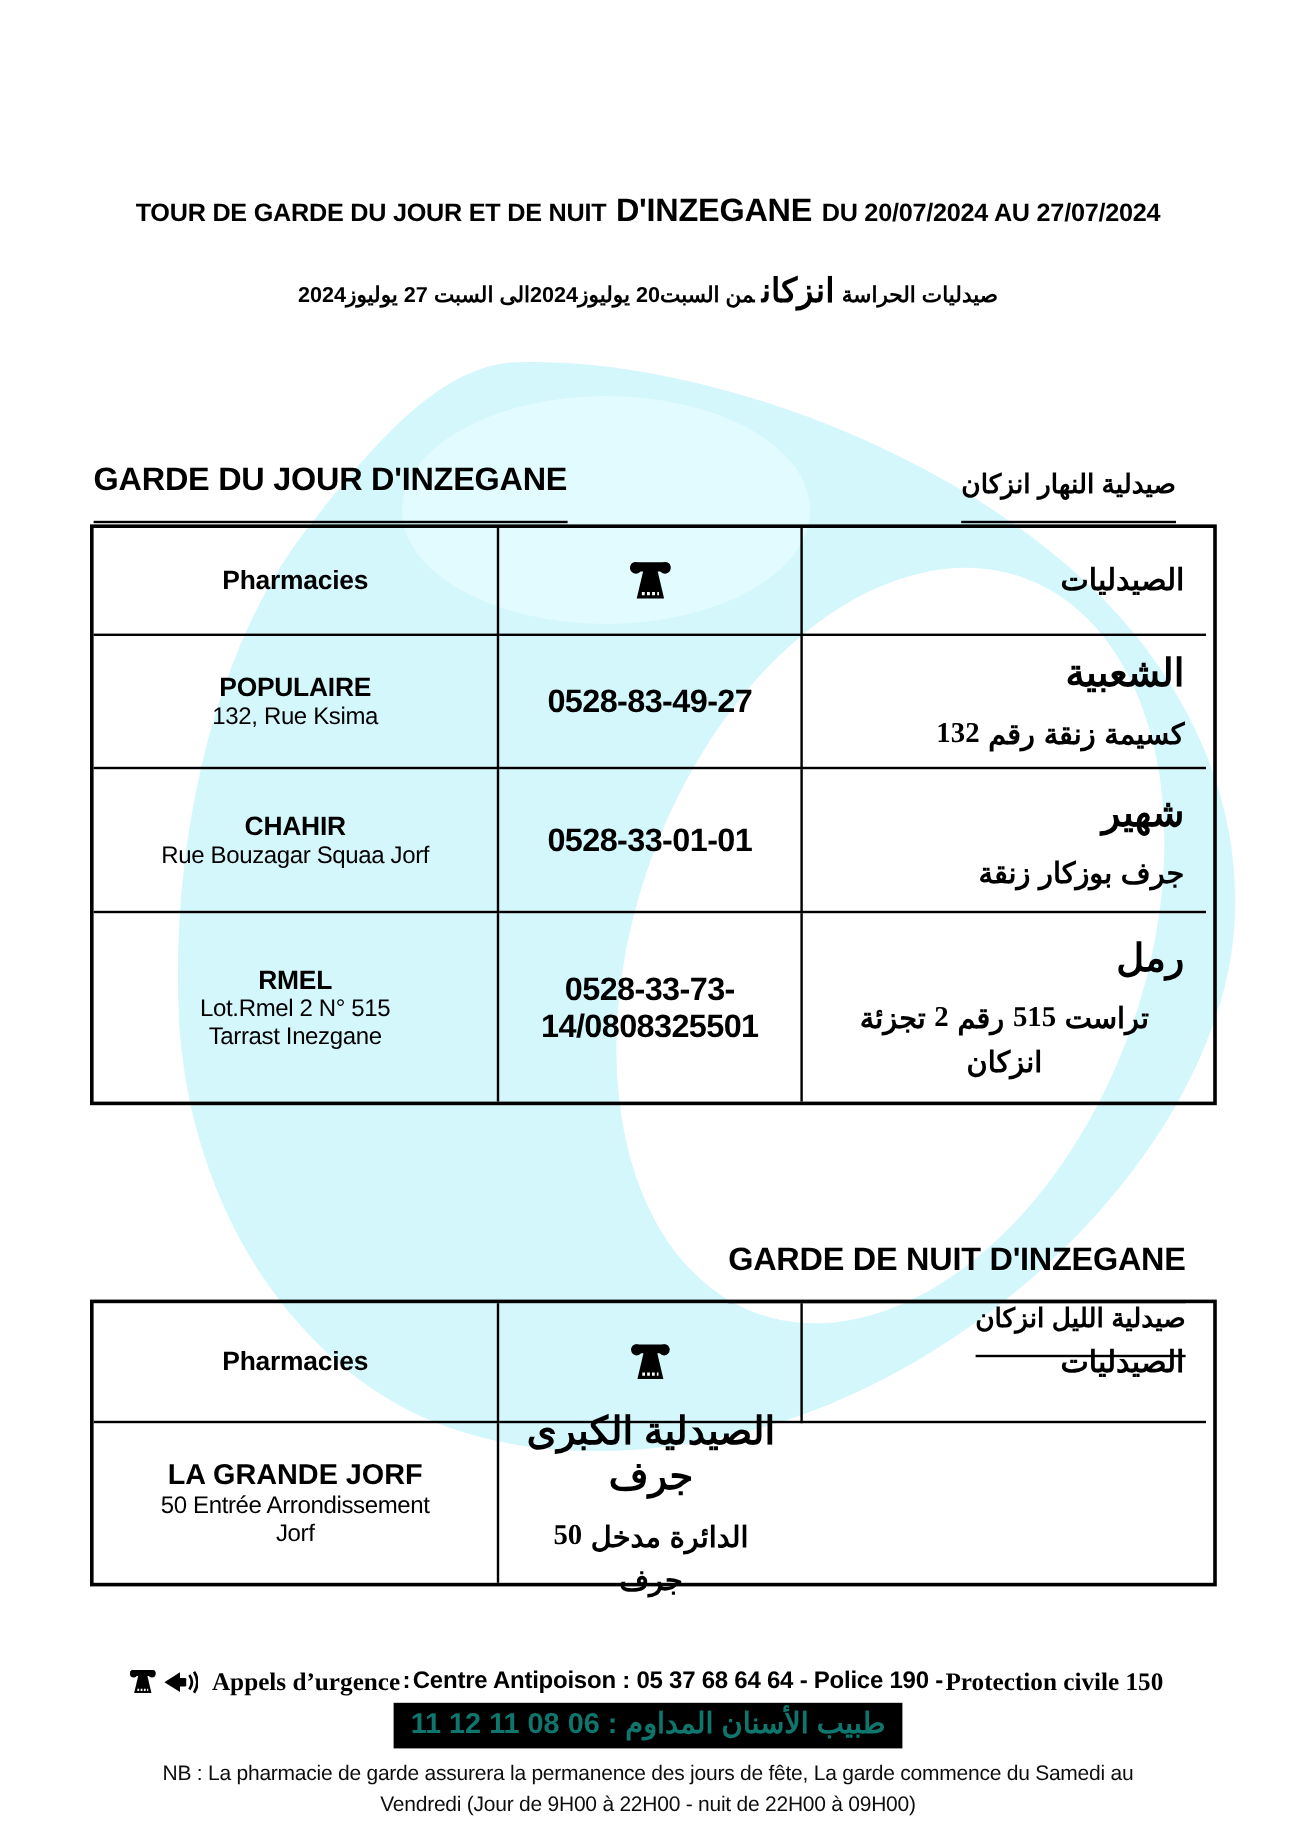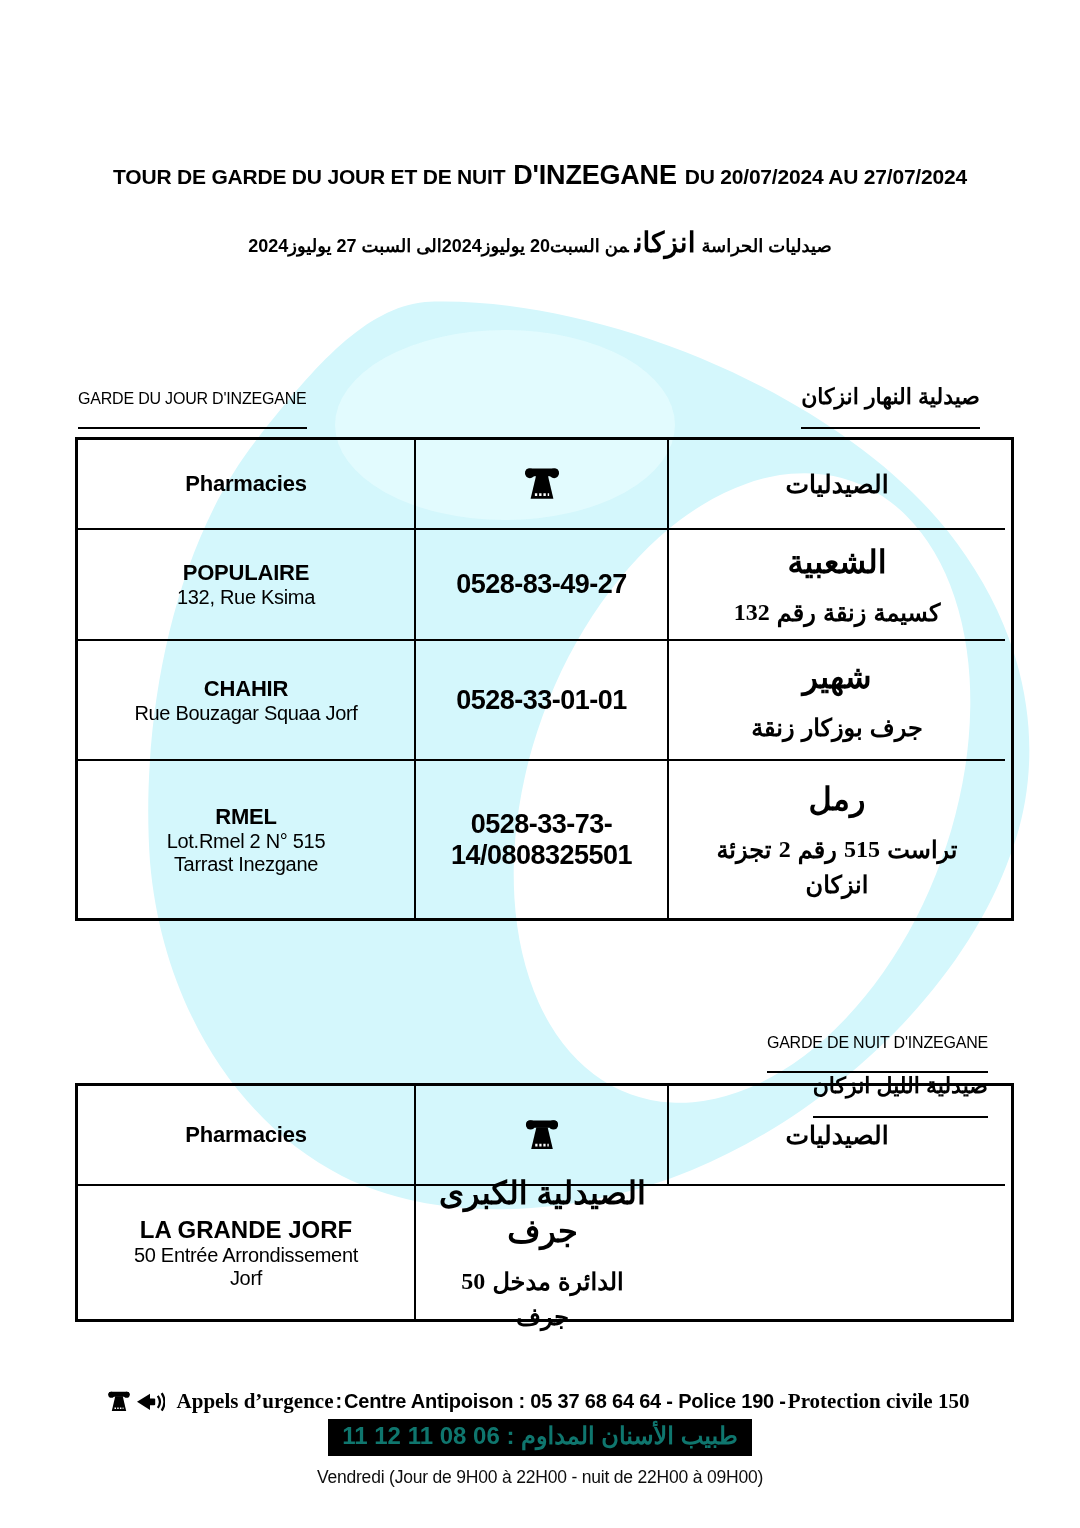--- a/index.html
+++ b/index.html
@@ -21,33 +21,33 @@
   .title span{margin:0 4px;}
 
   .subtitle{top:226px;left:0;width:100%;text-align:center;direction:rtl;font-weight:bold;}
   .subtitle .s1,.subtitle .s2{font-size:18px;}
   .subtitle .shl{font-size:28px;margin:0 6px;}
 
   
   .sechead{display:flex;justify-content:space-between;align-items:flex-end;}
   .sechead-day{top:384px;left:78px;right:100px;}
   .sechead-night{top:1034px;left:90px;right:92px;flex-direction:column;}
-  .h-fr{font-size:16px;font-weight:normal;border-bottom:2.5px solid #000;padding-bottom:19px;letter-spacing:-0.2px;}
+  .h-fr{font-size:27px;font-weight:bold;border-bottom:2.5px solid #000;padding-bottom:19px;letter-spacing:-0.2px;}
   .h-ar{font-size:22px;font-weight:bold;border-bottom:2.5px solid #000;padding-bottom:17px;direction:rtl;}
 
   
   .gtable{border:3px solid #000;background:transparent;display:grid;grid-template-columns:338px 253px 336px;}
   .table-day{top:437px;left:75px;width:933px;grid-template-rows:90px 111px 120px 157px;}
   .table-night{top:1083px;left:75px;width:933px;grid-template-rows:100px 133px;}
   .cell{
     border-right:2px solid #000;border-bottom:2px solid #000;
     display:flex;flex-direction:column;justify-content:center;align-items:center;
     text-align:center;padding:4px 18px;box-sizing:border-box;background:transparent;
   }
-  .cell.last-col{border-right:none;}
+  .cell.last-col{border-right:none;align-items:flex-end;}
   .cell.last-row{border-bottom:none;}
   .ph-name{font-size:22px;font-weight:bold;letter-spacing:-0.2px;}
   .ph-name-big{font-size:24px;font-weight:bold;}
   .ph-addr{font-size:20px;letter-spacing:-0.3px;}
   .ph-tel{font-size:27px;font-weight:bold;letter-spacing:-0.5px;}
   .ph-tel-night{font-size:25px;font-weight:bold;}
   .ar-name{font-size:32px;font-weight:bold;direction:rtl;}
   .ar-head{font-size:25px;font-weight:bold;direction:rtl;}
   .ar-addr{font-size:24px;font-weight:bold;margin-top:18px;font-family:Liberation Serif, serif;}
   .words{display:inline-flex;direction:ltr;gap:0.3em;flex-wrap:wrap;justify-content:center;}
@@ -229,16 +229,17 @@
     <span class="sansf">:</span>
     <span class="sansf">Centre Antipoison : 05 37 68 64 64 -  Police 190  -</span>
     <span class="seriff">Protection civile 150</span>
   </div>
 
   <div class="layer barwrap">
     <span class="dentist-bar">طبيب الأسنان المداوم : 06 08 11 12 11</span>
   </div>
 
   <div class="layer nb">
+    <div>NB : La pharmacie de garde assurera la permanence des jours de fête, La garde commence du Samedi au</div>
     <div>Vendredi (Jour de 9H00 à 22H00 - nuit de 22H00 à 09H00)</div>
   </div>
 
 </div>
 
 </body></html>

